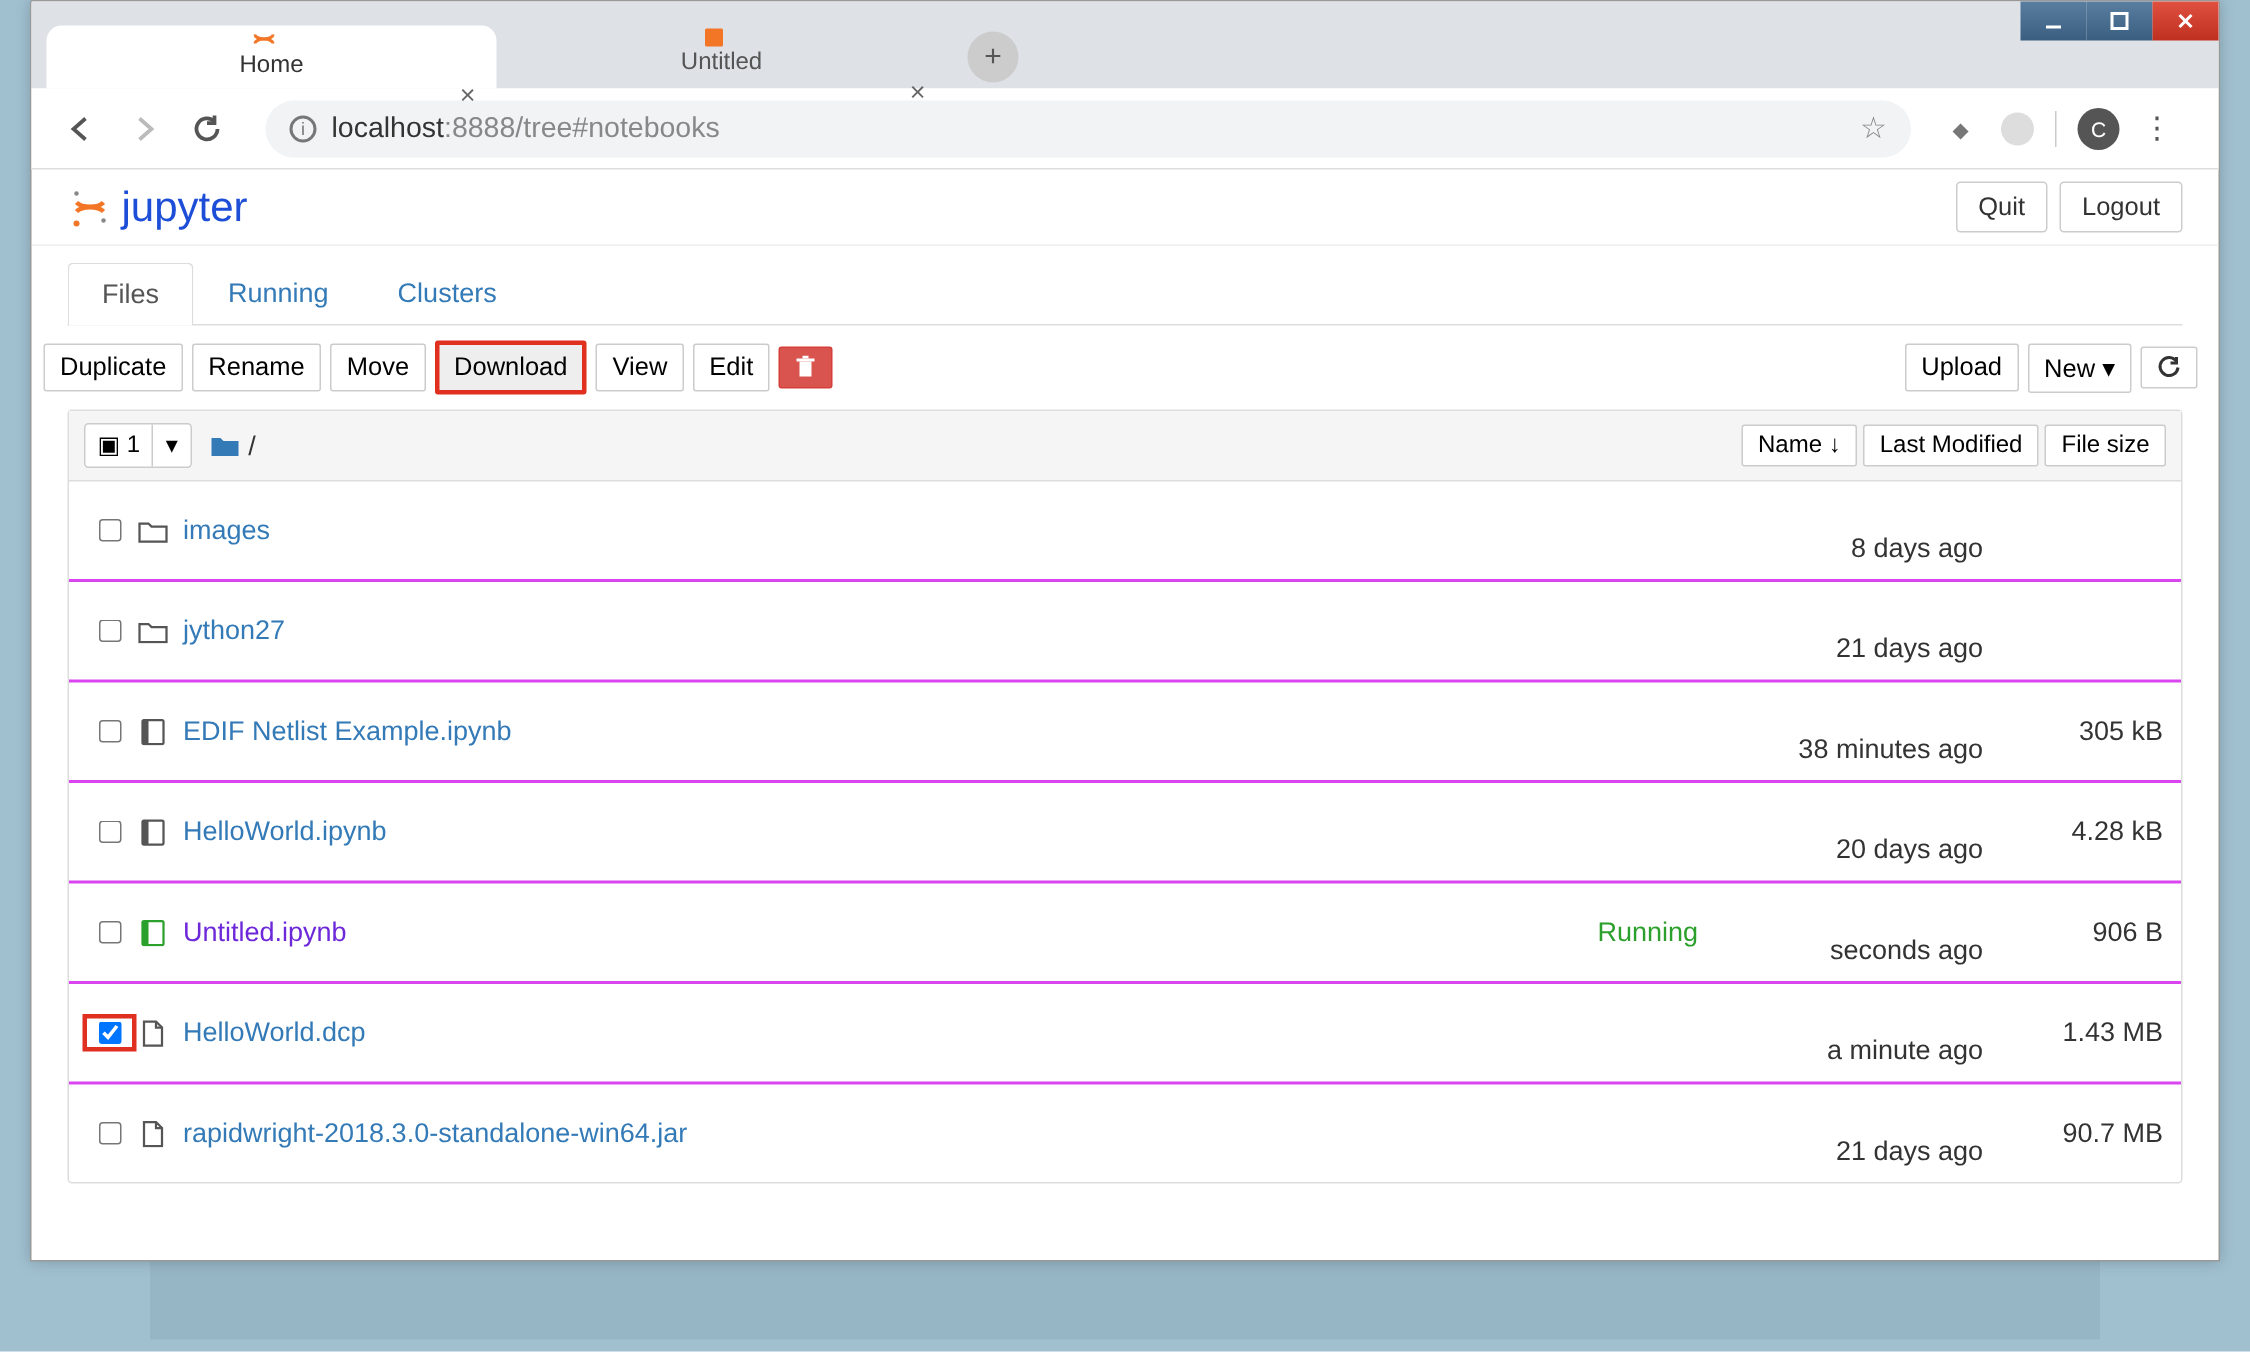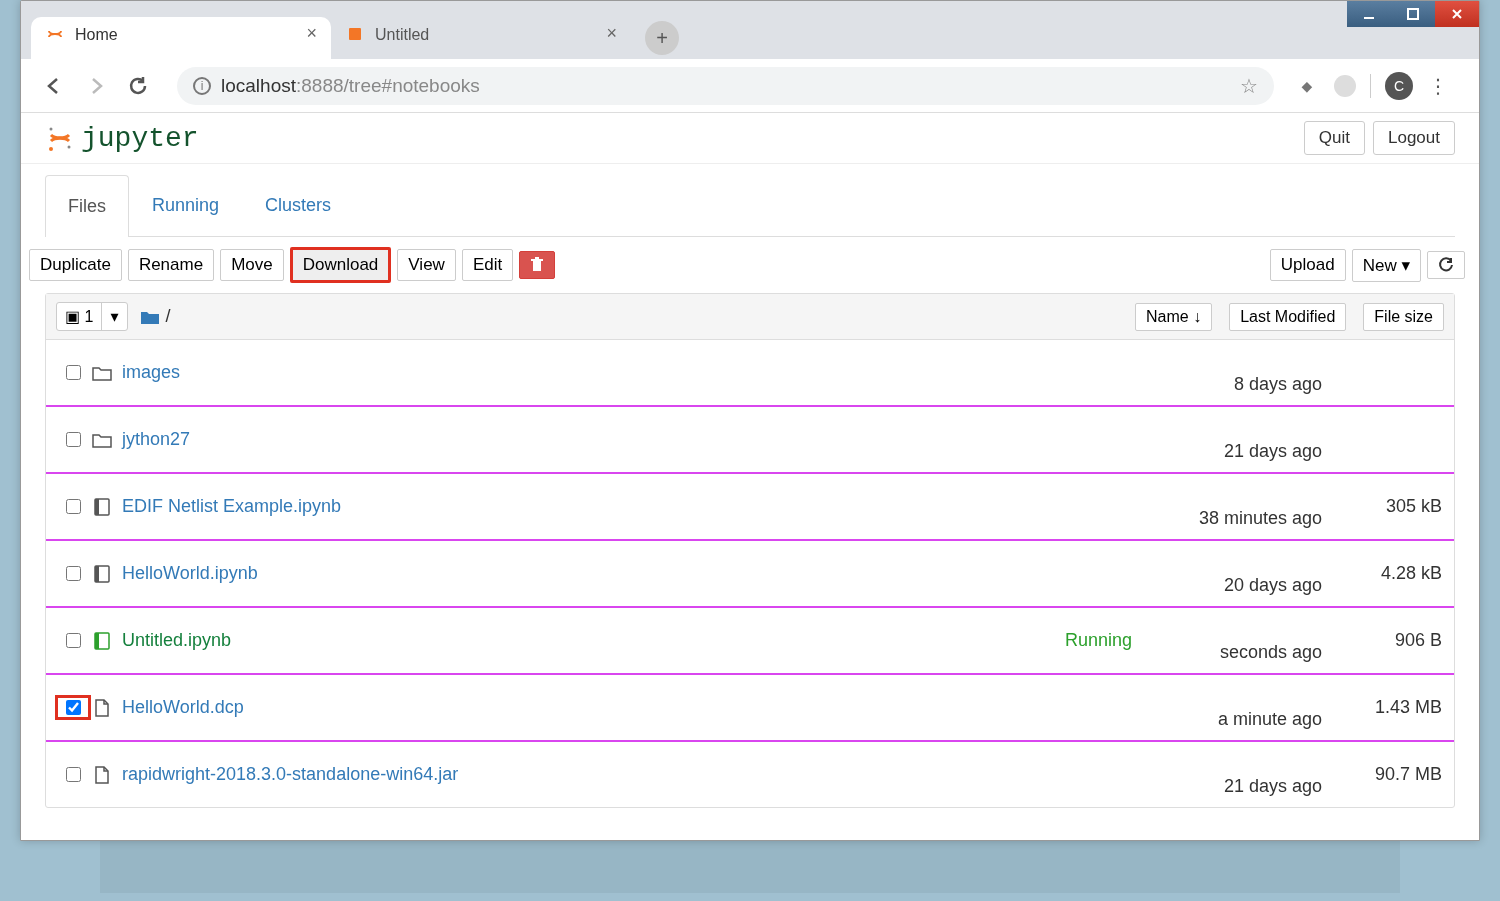--- a/index.html
+++ b/index.html
@@ -5,65 +5,65 @@
 * { box-sizing: border-box; margin: 0; padding: 0; }
 body { font-family: "Helvetica Neue", Helvetica, Arial, sans-serif; font-size: 15px; background: #a0c0d0; width: 1500px; height: 901px; position: relative; overflow: hidden; }
 .window-shadow { position: absolute; top: 8px; bottom: 8px; left: 100px; right: 100px; background: rgba(0,0,0,0.05); }
 .browser-window { position: absolute; top: 0; left: 20px; right: 20px; bottom: 60px; background: #fff; border: 1px solid #999; border-radius: 2px 2px 0 0; box-shadow: 0 0 10px rgba(0,0,0,0.2); }
 .titlebar { position: absolute; top: 0; right: 0; height: 26px; display: flex; }
 .win-btn { width: 44px; height: 26px; display: flex; align-items: center; justify-content: center; color: #fff; font-weight: bold; font-size: 12px; cursor: pointer; }
 .win-min { background: linear-gradient(#5a7ea0,#3a5e80); }
 .win-max { background: linear-gradient(#5a7ea0,#3a5e80); }
 .win-close { background: linear-gradient(#e05040,#c03020); }
 .tabstrip { display: flex; align-items: end; padding: 8px 0 0 10px; height: 58px; background: #dee1e6; }
-.tab { display: flex; align-items: flex-end; height: 42px; padding: 15px 14px; border-radius: 10px 10px 0 0; min-width: 300px; position: relative; font-size: 16px; color: #555; }
+.tab { display: flex; align-items: center; height: 42px; padding: 0 14px; border-radius: 10px 10px 0 0; min-width: 300px; position: relative; font-size: 16px; color: #555; flex-direction: column; }
 .tab.active { background: #fff; color: #333; }
 .tab .favicon { width: 20px; height: 20px; margin-right: 10px; display: inline-flex; align-items: center; justify-content: center; }
 .tab .close { margin-left: auto; color: #666; font-size: 18px; }
 .newtab { width: 34px; height: 34px; border-radius: 50%; background: #ccc; display: flex; align-items: center; justify-content: center; margin-left: 14px; margin-bottom: 4px; font-size: 20px; color: #555; }
 .toolbar { display: flex; align-items: center; height: 54px; padding: 0 16px; background: #fff; border-bottom: 1px solid #ddd; }
 .nav-btn { width: 34px; height: 34px; display: flex; align-items: center; justify-content: center; color: #555; font-size: 20px; margin-right: 8px; cursor: pointer; }
 .nav-btn.disabled { color: #bbb; }
 .omnibox { flex: 1; height: 38px; border-radius: 20px; background: #f1f3f4; display: flex; align-items: center; padding: 0 16px; margin: 0 14px; }
 .omnibox .info { width: 18px; height: 18px; border: 2px solid #777; border-radius: 50%; display: flex; align-items: center; justify-content: center; font-size: 12px; color: #777; margin-right: 10px; }
 .omnibox .url { font-size: 19px; color: #333; }
 .omnibox .url .gray { color: #888; }
 .omnibox .star { margin-left: auto; color: #888; font-size: 20px; }
 .ext-icon { width: 22px; height: 22px; margin: 0 8px; border-radius: 50%; display:flex; align-items:center; justify-content:center; font-size:14px; }
 .profile { width: 28px; height: 28px; border-radius: 50%; background: #555; color: #fff; display: flex; align-items: center; justify-content: center; font-size: 14px; margin: 0 8px; }
 .content { position: absolute; top: 112px; left: 0; right: 0; bottom: 0; overflow: auto; }
 .jp-header { display: flex; align-items: center; padding: 8px 24px; border-bottom: 1px solid #eee; }
-.jp-logo { display: flex; align-items: center; font-size: 28px; color: #14532d; font-family: Liberation Mono, monospace; }
+.jp-logo { display: flex; align-items: center; font-size: 28px; color: #1d4ed8; }
 .jp-logo .glyph { color: #f37626; font-size: 30px; margin-right: 6px; }
 .jp-header .right { margin-left: auto; display: flex; gap: 8px; padding-left: 26px; }
 .btn { border: 1px solid #ccc; background: #fff; padding: 6px 14px; font-size: 17px; color: #333; cursor: pointer; border-radius: 3px; }
 .jp-tabs { display: flex; border-bottom: 1px solid #ddd; margin: 10px 24px 0 24px; }
-.jp-tab { padding: 20px 22px; font-size: 18px; color: #337ab7; cursor: pointer; border: 1px solid transparent; border-bottom: none; }
+.jp-tab { padding: 10px 22px; font-size: 18px; color: #337ab7; cursor: pointer; border: 1px solid transparent; border-bottom: none; }
 .jp-tab.active { color: #555; border-color: #ddd; border-radius: 4px 4px 0 0; background: #fff; position: relative; top: 1px; }
 .action-row { display: flex; align-items: center; padding: 10px 8px; }
 .action-row .btn-sm { border: 1px solid #ccc; background: #fff; padding: 5px 10px; font-size: 17px; margin-right: 6px; cursor: pointer; border-radius: 2px; }
 .action-row .btn-sm.highlighted { border: 3px solid #e03020; background:#eee; }
 .action-row .btn-danger { background: #d9534f; border-color: #d43f3a; color: #fff; padding: 5px 10px; display:flex; align-items:center; }
 .action-row .spacer { flex: 1; }
 .list-container { margin: 0 24px 24px; border: 1px solid #ddd; border-radius: 3px; }
 .list-toolbar { display: flex; align-items: center; padding: 8px 10px; background: #f5f5f5; border-bottom: 1px solid #ddd; }
 .sel-group { display: flex; border: 1px solid #ccc; border-radius: 3px; background: #fff; }
 .sel-group .part { padding: 4px 8px; display: flex; align-items: center; font-size: 16px; }
 .sel-group .part + .part { border-left: 1px solid #ccc; }
 .crumb { margin-left: 12px; color: #337ab7; font-size: 18px; display:flex; align-items:center; gap:6px; }
-.list-toolbar .right { margin-left: auto; display: flex; gap: 17px; }
+.list-toolbar .right { margin-left: auto; display: flex; gap: 4px; }
 .hdr-btn { border: 1px solid #ccc; background: #fff; padding: 4px 10px; font-size: 16px; border-radius: 2px; }
 .file-row { display: flex; align-items: center; padding: 10px 12px; border-top: 2px solid #d946ef; font-size: 18px; }
 .file-row:first-child { border-top: none; }
 .file-row .cb { width: 30px; display:flex; justify-content:center; }
 .file-row .cb input { width: 15px; height: 15px; }
 .file-row .cb.highlighted { outline: 3px solid #e03020; padding: 2px; }
 .file-row .icon { width: 28px; display: flex; justify-content: center; color: #555; }
 .file-row .name { margin-left: 6px; color: #337ab7; cursor: pointer; }
-.file-row .name.running { color: #15803d; text-align: center; }
+.file-row .name.running { color: #6d28d9; text-align: center; }
 .file-row .status { margin-left: auto; color: #2ca02c; margin-right: 10px; }
 .file-row .modified { width: 180px; text-align: right; color: #333; margin-top: 24px; }
 .file-row .size { width: 120px; text-align: right; color: #333; }
 svg { display: block; }
 </style>
 </head>
 <body>
 
 <div class="window-shadow"></div>
 <div class="browser-window">

